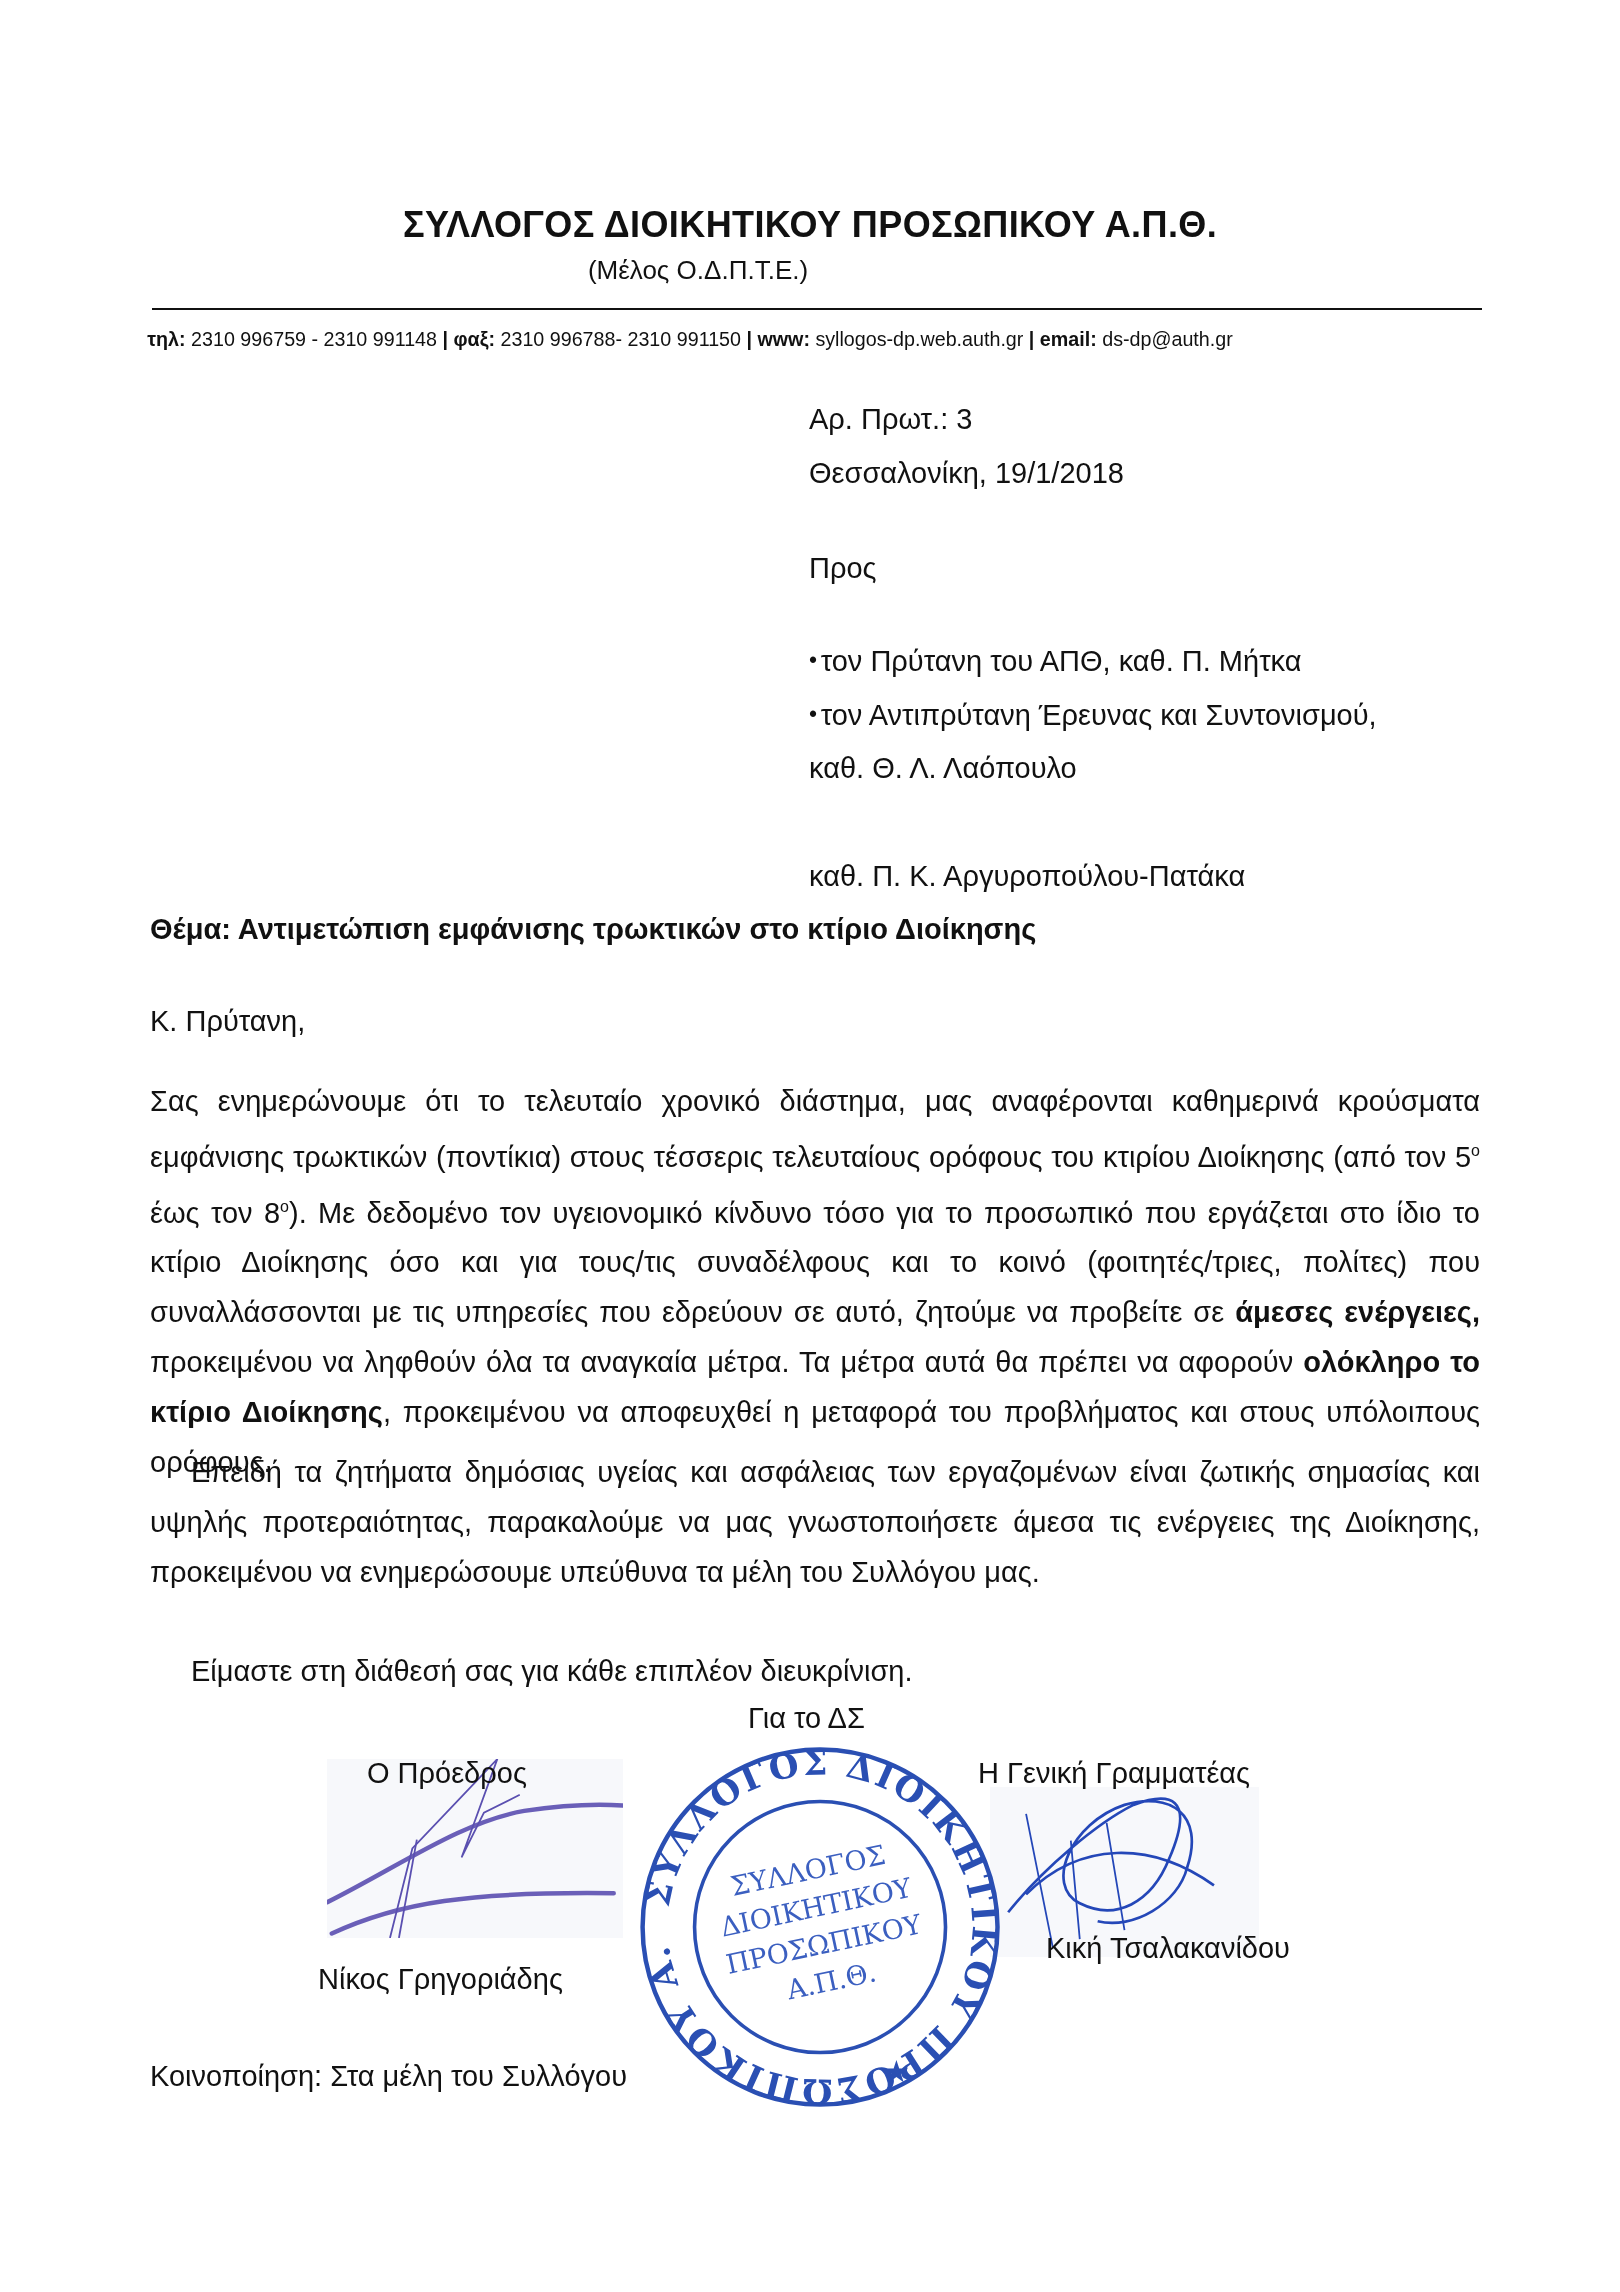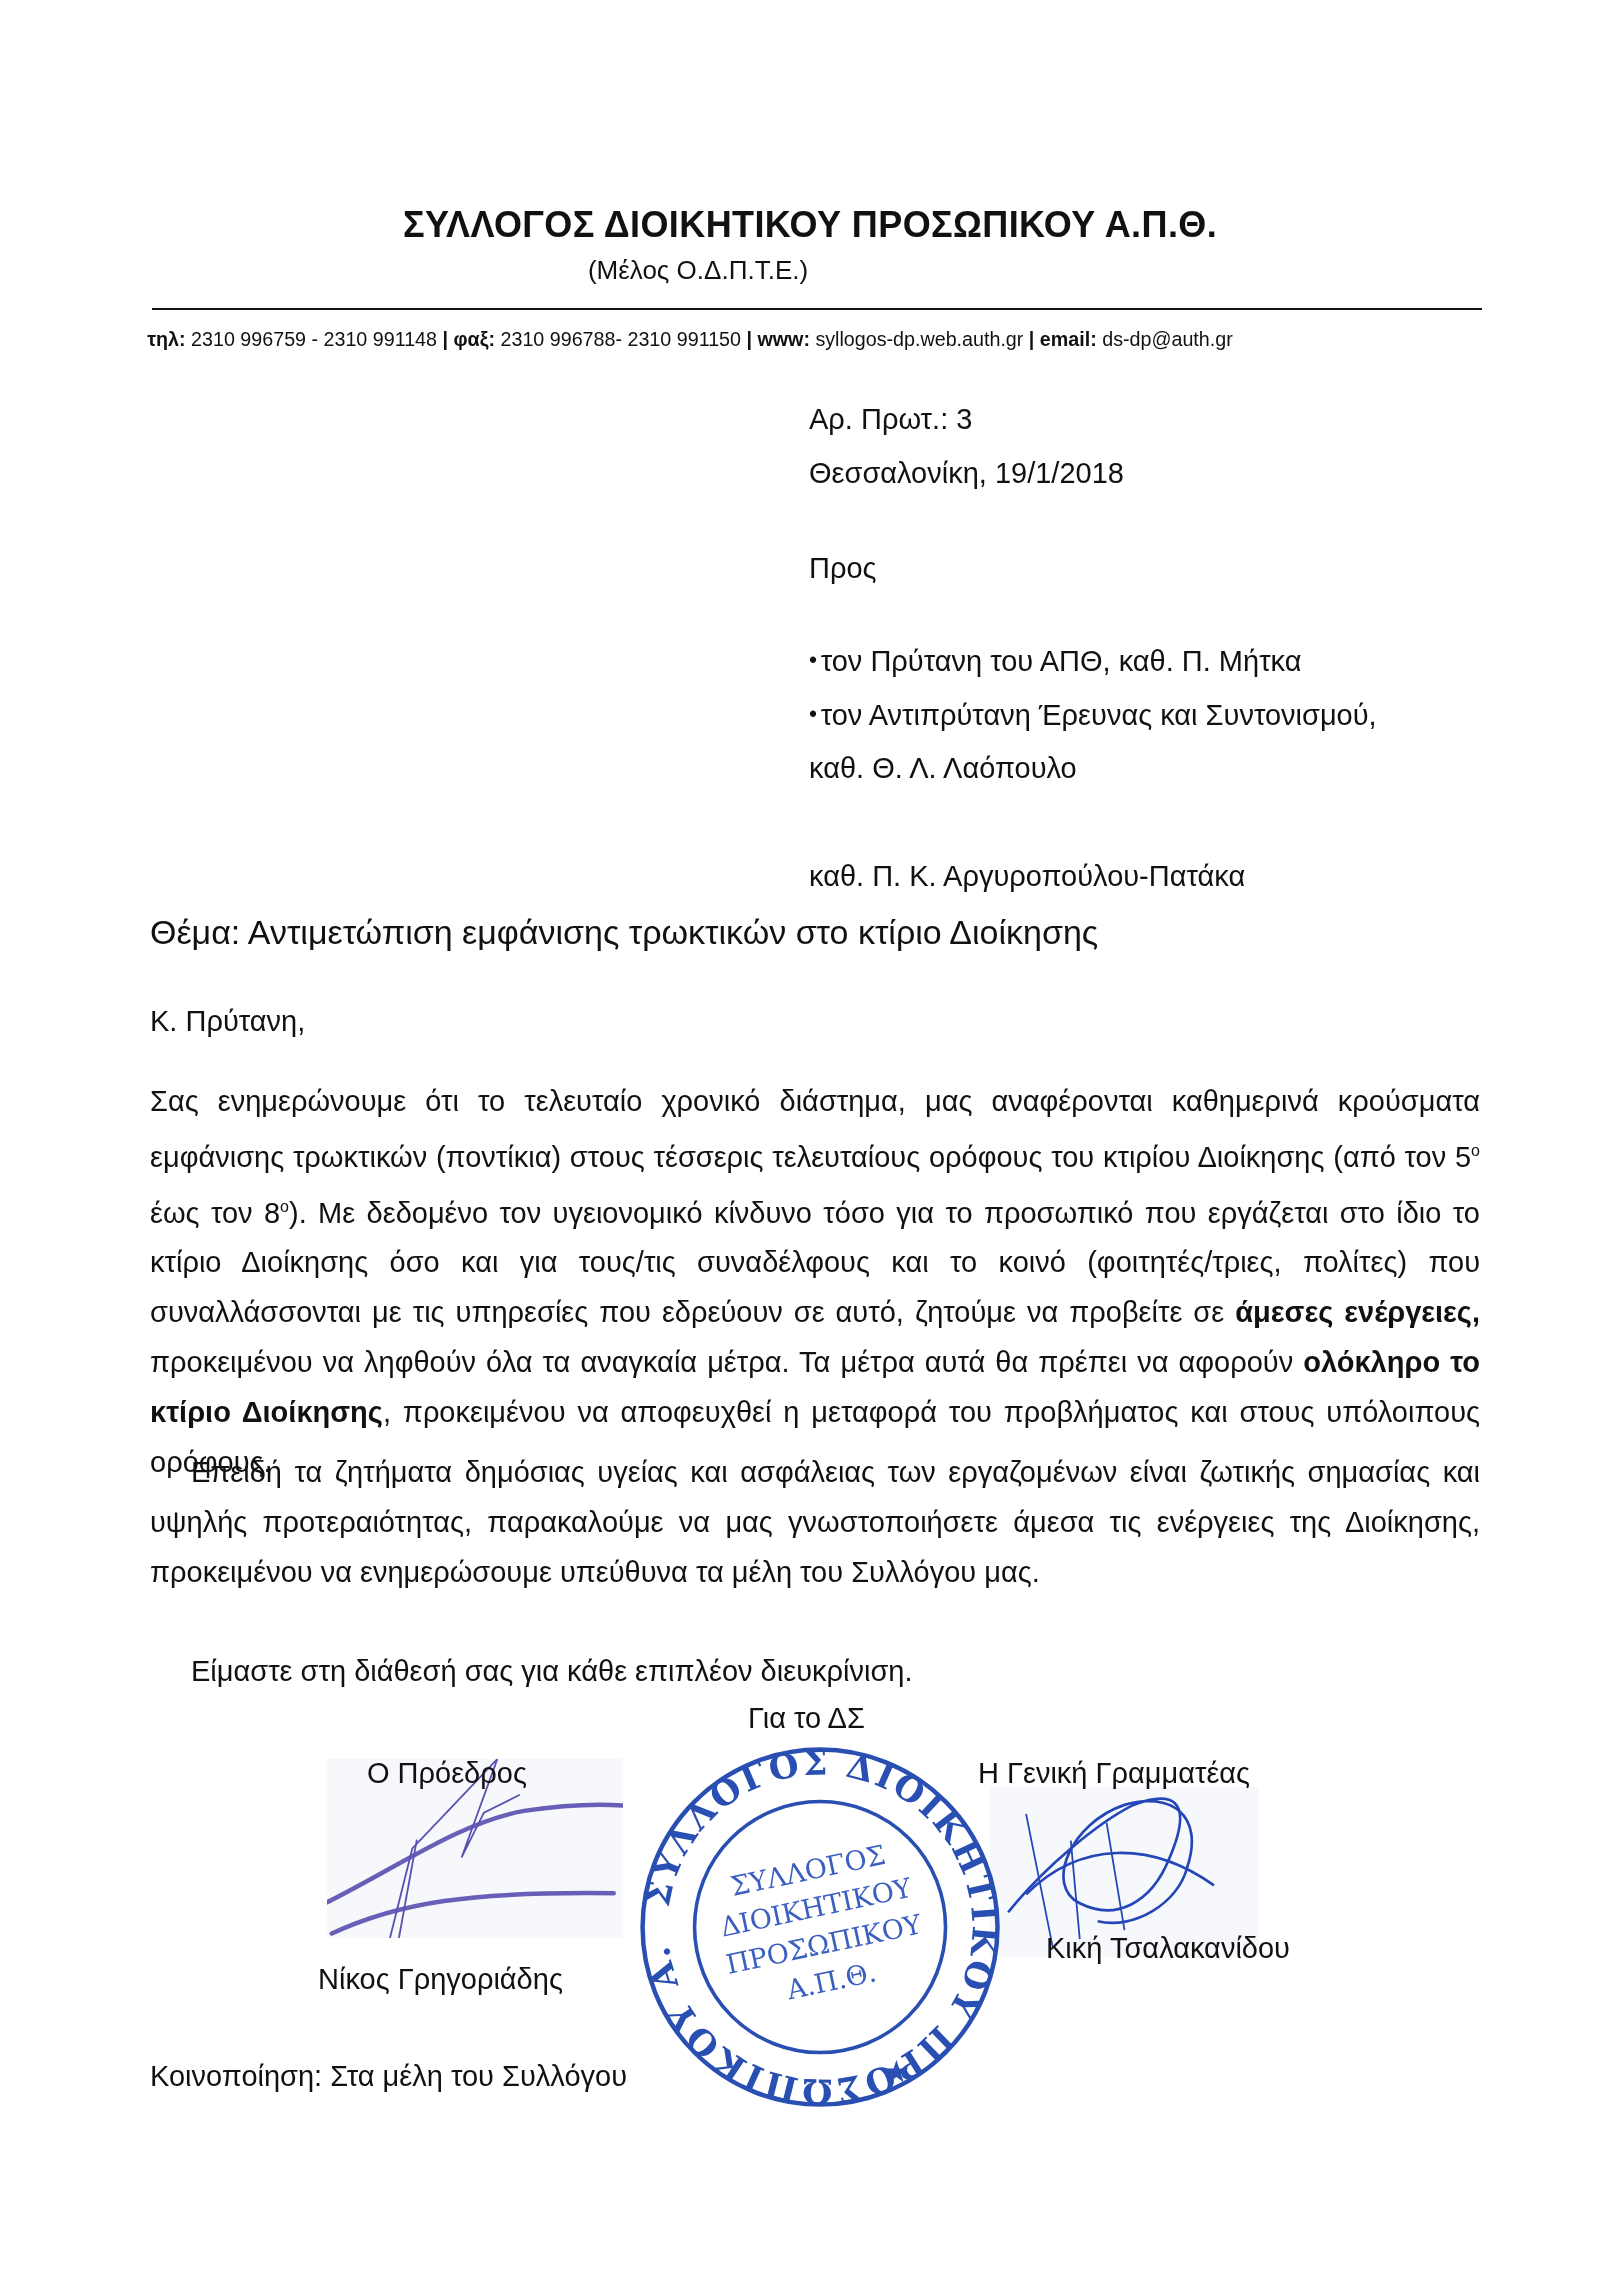--- a/index.html
+++ b/index.html
@@ -8,21 +8,21 @@
   .abs { position:absolute; }
   .org-title { left:0; width:1620px; top:204px; text-align:center; font-size:36px; font-weight:bold; letter-spacing:0.4px; }
   .org-sub { left:0; width:1396px; top:255px; text-align:center; font-size:26px; }
   .rule { left:152px; top:308px; width:1330px; height:0; border-top:2.7px solid #111; }
   .contact { left:0; width:1380px; top:328px; text-align:center; font-size:19.7px; }
   .contact b { font-weight:bold; }
   .meta { left:809px; font-size:29px; line-height:54px; }
   .recip { left:809px; font-size:29px; }
   .recip-line { position:absolute; left:0; white-space:nowrap;margin-top:40px; }
   .bullet { font-size:23px; position:relative; top:-2.7px; margin-right:3.6px; }
-  .subject { left:150px; top:913px; font-size:34px; font-weight:normal; }
+  .subject { left:150px; top:913px; font-size:29px; font-weight:bold; }
   .salutation { left:150px; top:1005px; font-size:29px; }
   .para { left:150px; width:1330px; font-size:29px; line-height:50px; text-align:justify; }
   .para .ind { display:inline-block; width:41px; }
   .para b { font-weight:bold; }
   .sig { font-size:29px; white-space:nowrap; }
   .sig-box { background:#f7f8fb; }
   .stamp { left:639px; top:1746px; width:363px; height:363px; }
   .footer-cc { left:150px; top:2060px; font-size:29px; }
 </style>
 </head>

